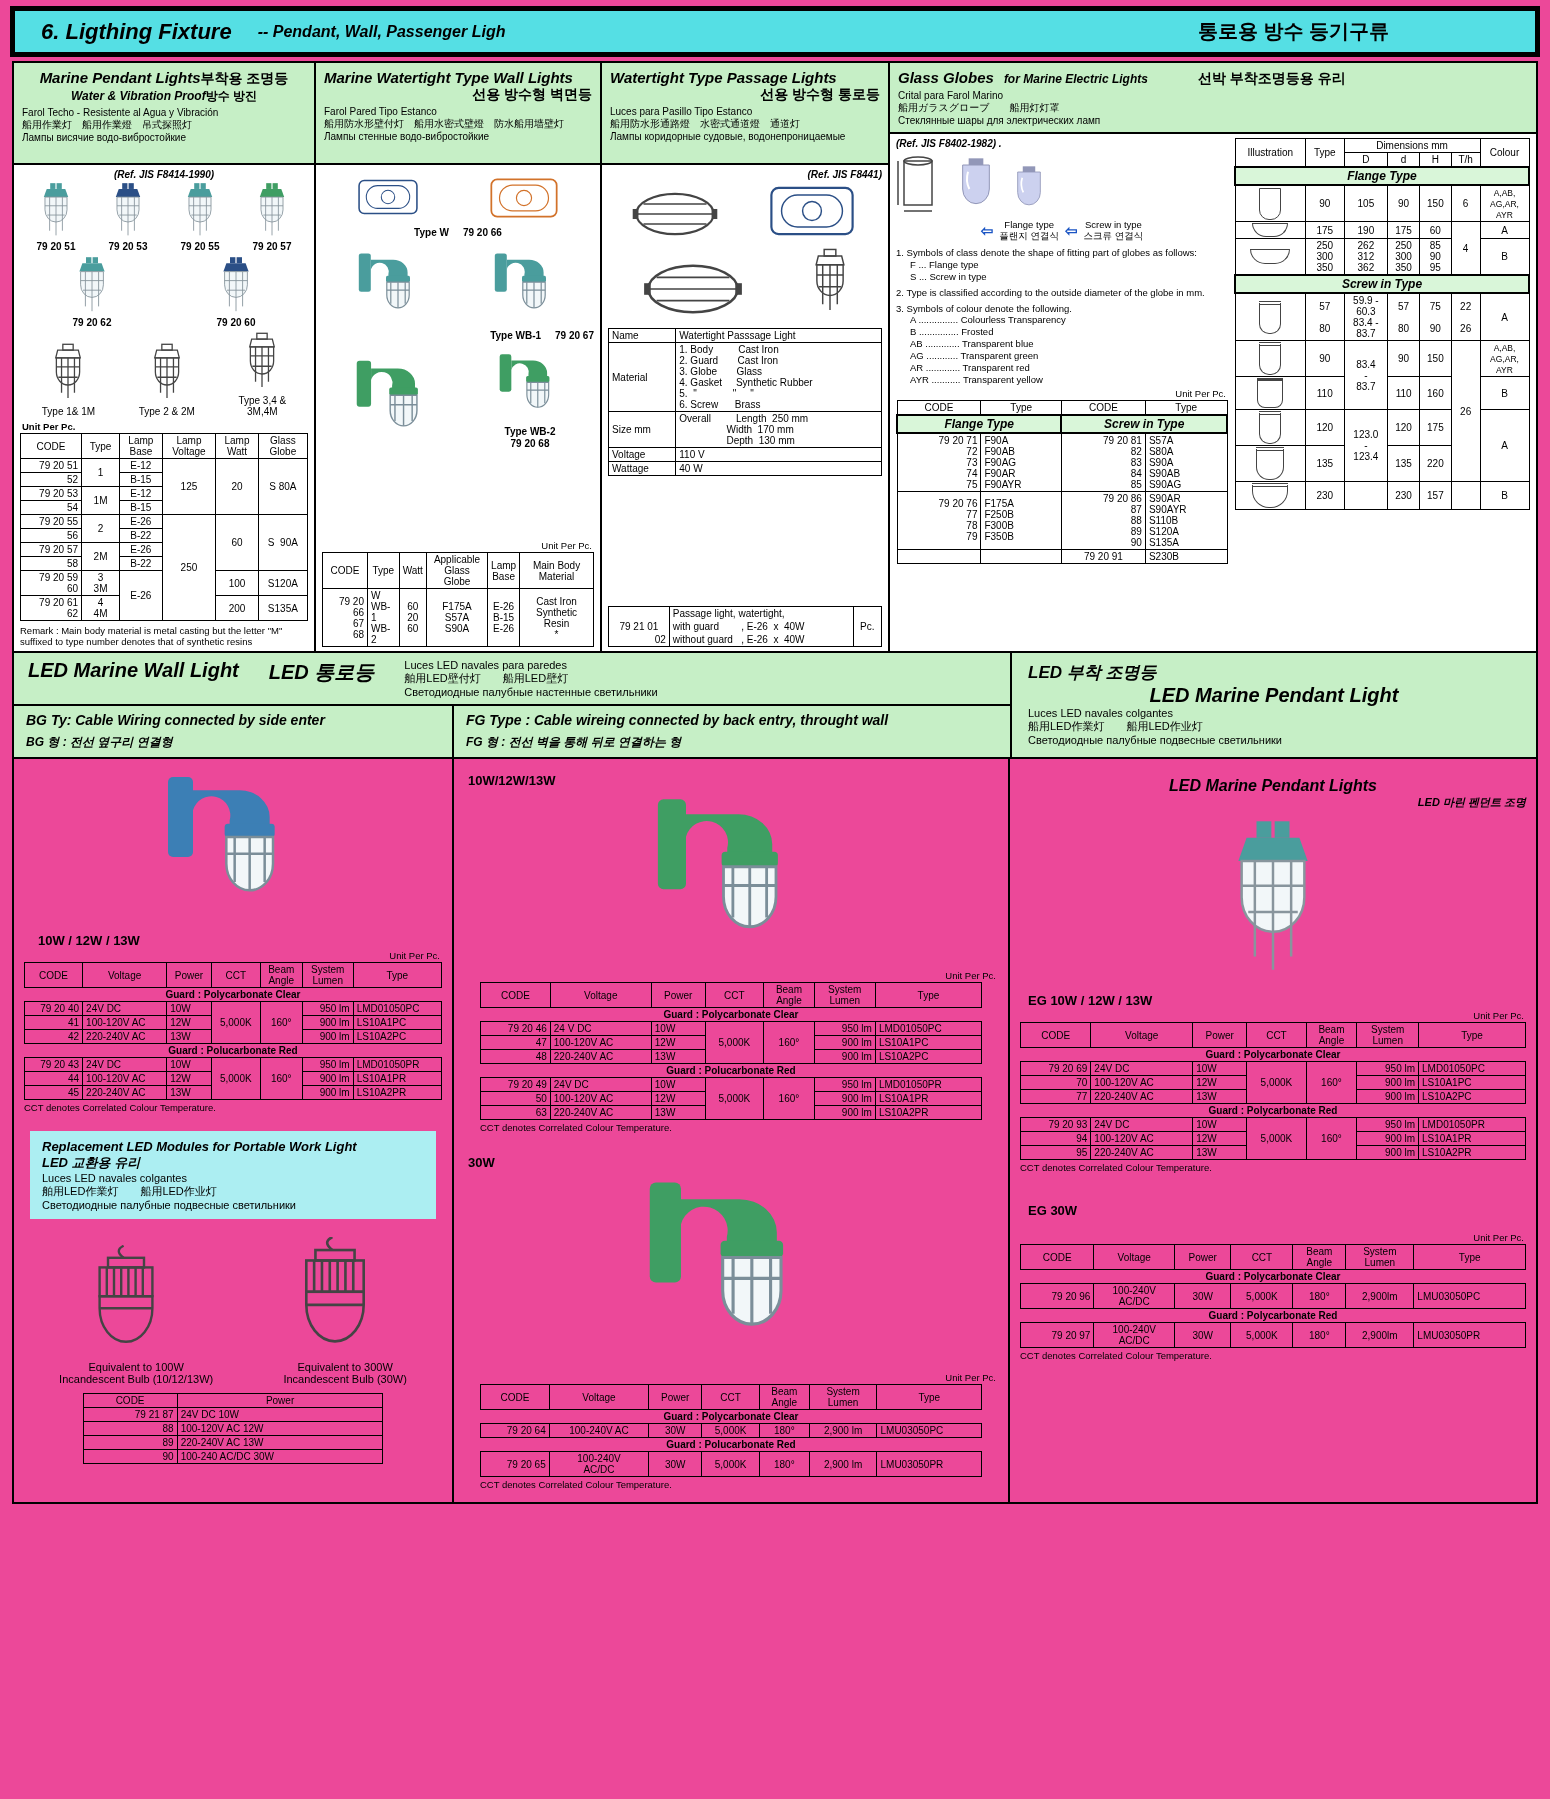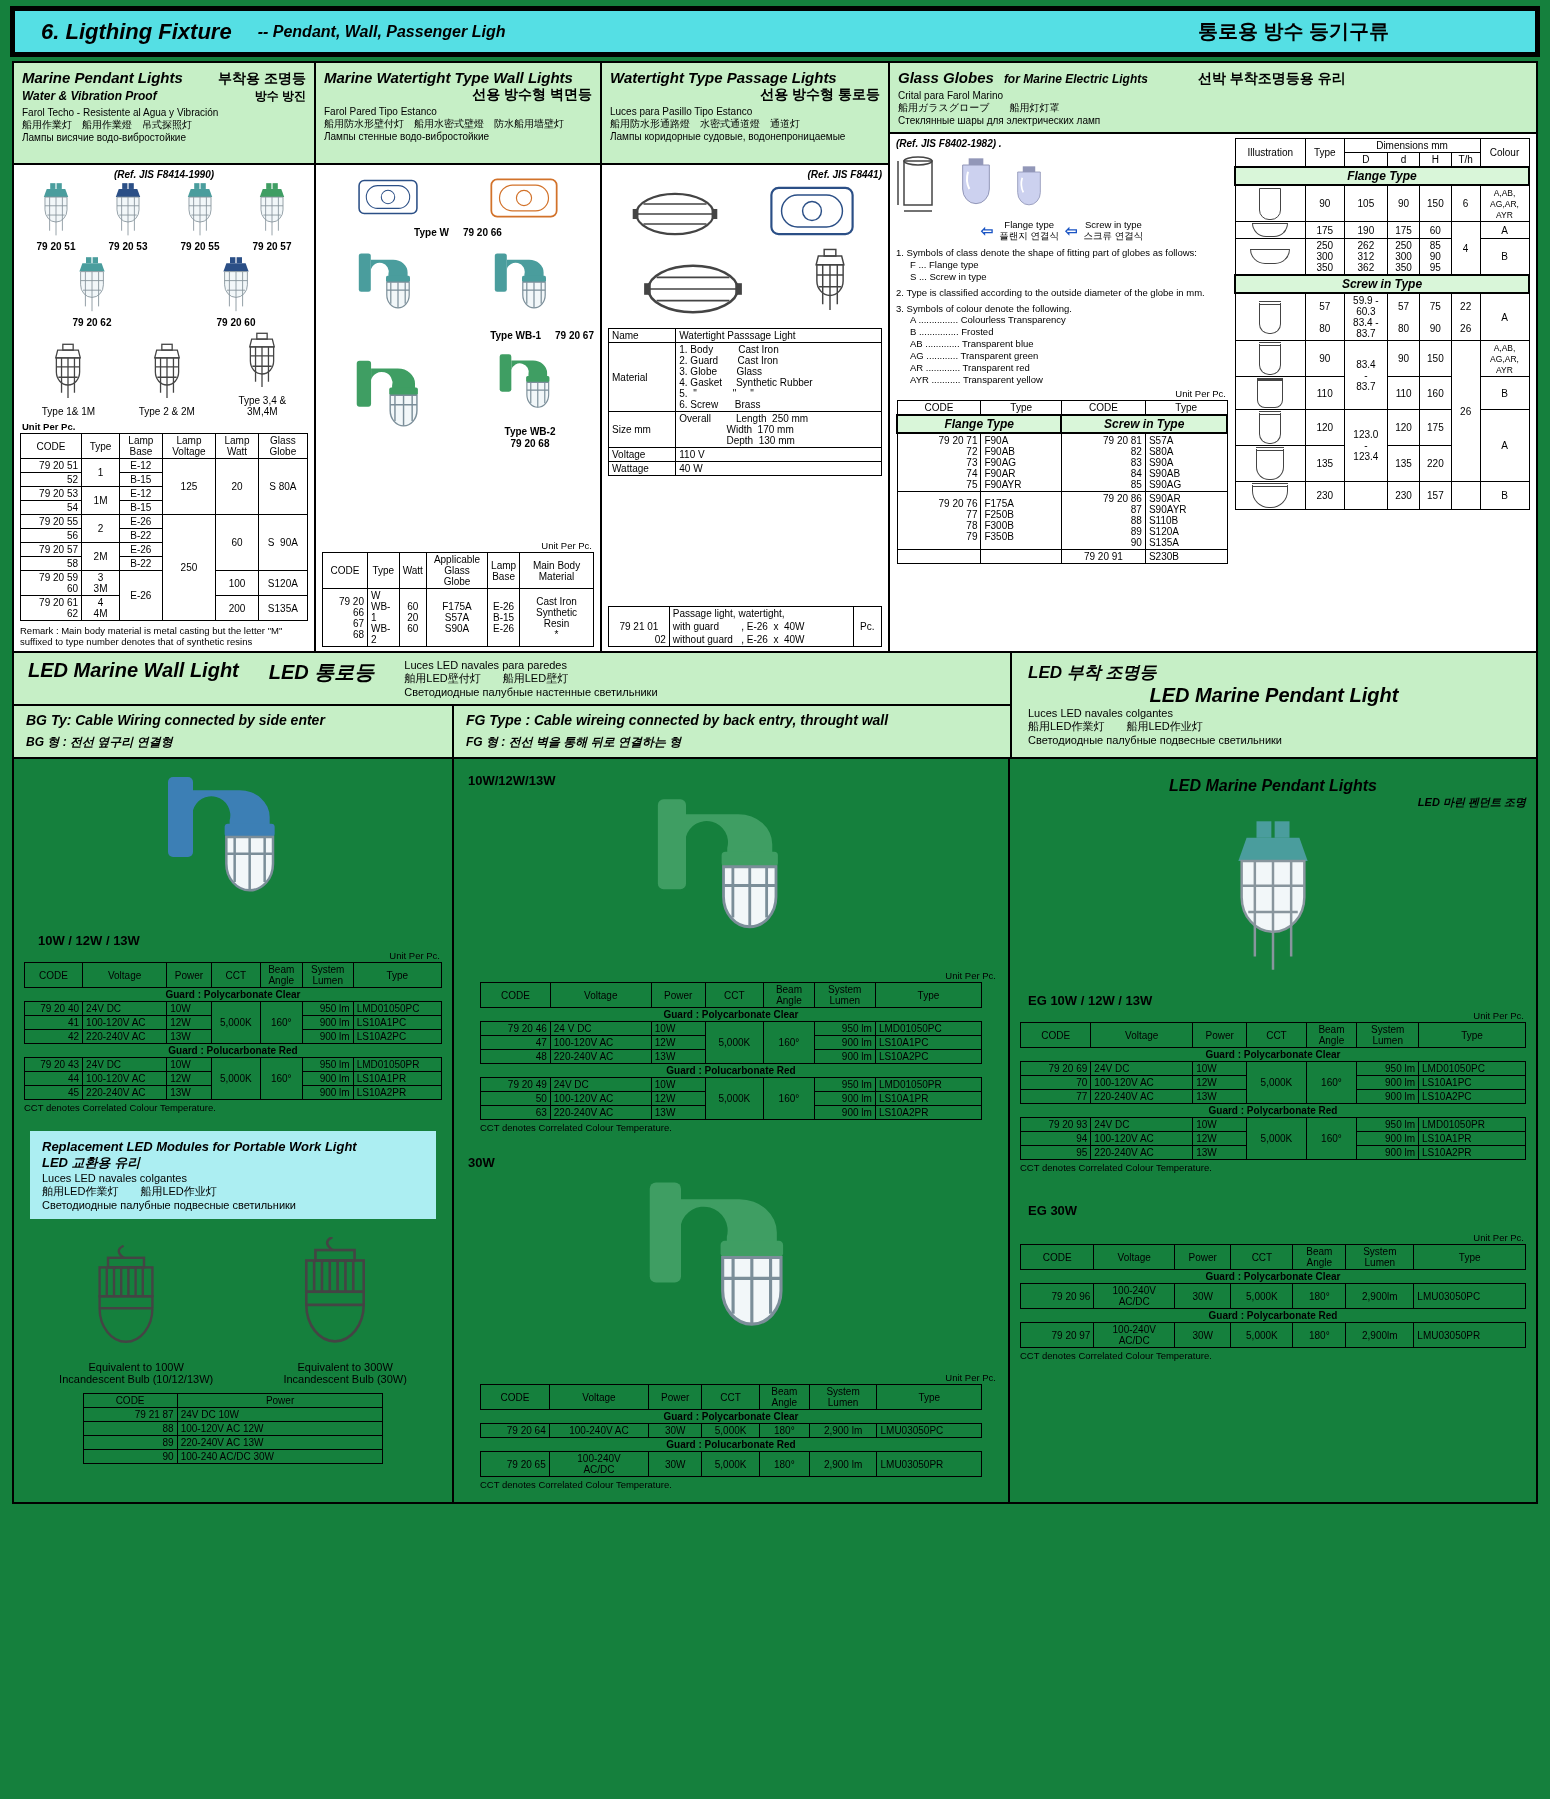--- a/index.html
+++ b/index.html
@@ -1,28 +1,28 @@
 <!DOCTYPE html>
 <html><head>
 <meta charset="utf-8">
 <style>
   html,body{margin:0;padding:0;background:#fff;font-family:"Liberation Sans",sans-serif;color:#000;}
-  .page{width:1550px;min-height:1799px;background:#15803d;position:relative;box-sizing:border-box;padding:8px 12px;}
+  .page{width:1550px;min-height:1799px;background:#ec4899;position:relative;box-sizing:border-box;padding:8px 12px;}
   .titlebar{border:3px solid #000;background:#55dfe4;display:flex;align-items:center;gap:26px;padding:7px 26px;box-shadow:0 0 0 2px #000;}
   .titlebar .t1{font-size:22px;font-weight:bold;font-style:italic;}
   .titlebar .t2{font-size:16px;font-weight:bold;font-style:italic;}
   .titlebar .t3{font-size:20px;font-weight:bold;margin-left:auto;margin-right:120px;}
   .topgrid{border:2px solid #000;margin-top:6px;display:grid;grid-template-columns:302px 286px 288px 1fr;}
   .tcol{border-right:2px solid #000;display:flex;flex-direction:column;}
   .tcol:last-child{border-right:none;}
   .colhead{background:#c6efc6;border-bottom:2px solid #000;padding:6px 8px;min-height:88px;}
   .colhead .h1{font-size:15px;font-weight:bold;font-style:italic;}
   .colhead .kr{font-size:14px;font-weight:bold;}
   .colhead .ln{font-size:10px;margin-top:2px;}
-  .hrow{display:flex;justify-content:space-between;align-items:baseline;}
+  .hrow{display:flex;justify-content:center;align-items:baseline;}
   .cbody{background:#fff;padding:4px 6px;flex:1;display:flex;flex-direction:column;font-size:10px;}
   .ref{font-size:10px;font-weight:bold;font-style:italic;text-align:center;}
   .imgrow{display:flex;justify-content:space-around;align-items:flex-end;margin:2px 0;}
   .imgcell{display:flex;flex-direction:column;align-items:center;gap:1px;}
   .code{font-size:10px;font-weight:bold;}
   table{border-collapse:collapse;font-size:10px;}
   td,th{border:1px solid #000;padding:1px 3px;text-align:center;vertical-align:middle;}
   td span,th span{white-space:pre-wrap;}
   th{font-weight:normal;}
   .right{text-align:right;}

